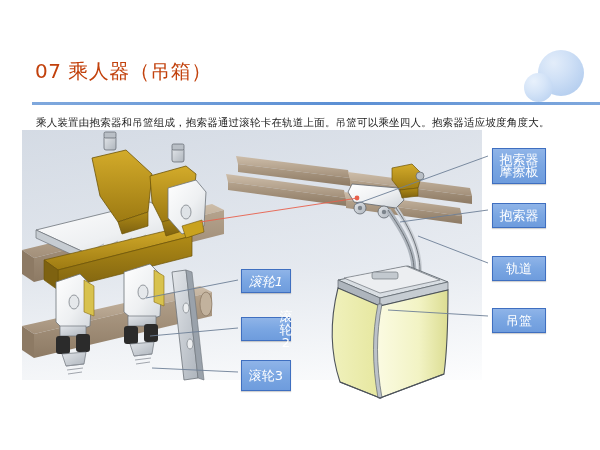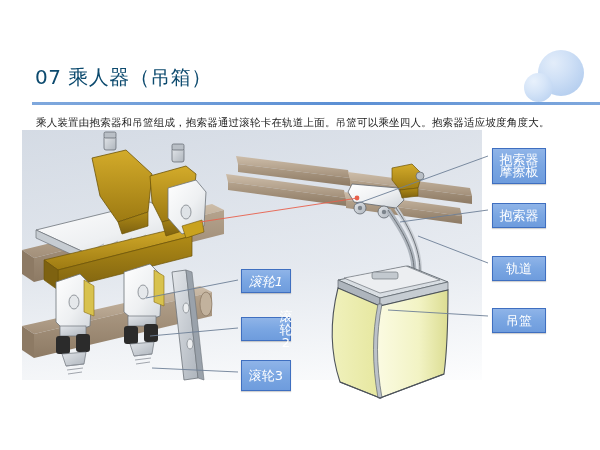--- a/index.html
+++ b/index.html
@@ -18,22 +18,22 @@
   }
   .deco-small{
     left:524px;top:73px;width:29px;height:29px;
     background:radial-gradient(circle at 34% 28%, #e8f1fc 0%, #d6e5f8 40%, #b3cdef 100%);
   }
   .rule{
     position:absolute;left:32px;top:102px;width:568px;height:3px;
     background:linear-gradient(to right,#7fa8dd 0%,#5b8fd4 55%,#7fa8dd 100%);
   }
   .title{
-    position:absolute;left:35px;top:64px;
-    font-size:20px;color:#0c4a6e;letter-spacing:.5px;white-space:nowrap;
+    position:absolute;left:35px;top:58px;
+    font-size:20px;color:#c2410c;letter-spacing:.5px;white-space:nowrap;
   }
   .subtitle{
     position:absolute;left:36px;top:116px;
     font-size:10.5px;color:#1a1a1a;white-space:nowrap;letter-spacing:.2px;
   }
 
   
   #art{position:absolute;left:0;top:130px;width:600px;height:275px;}
   #art svg{display:block;}
 

